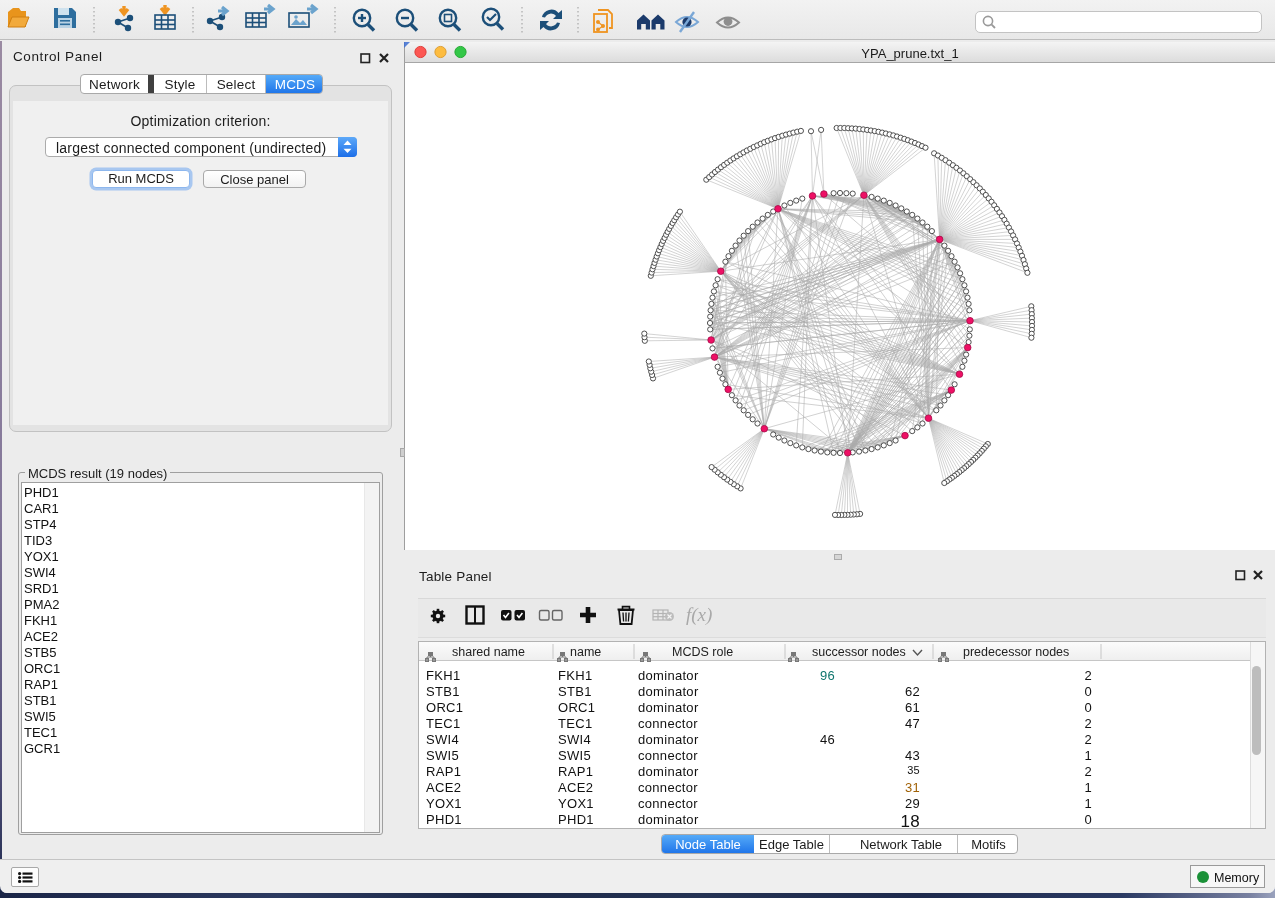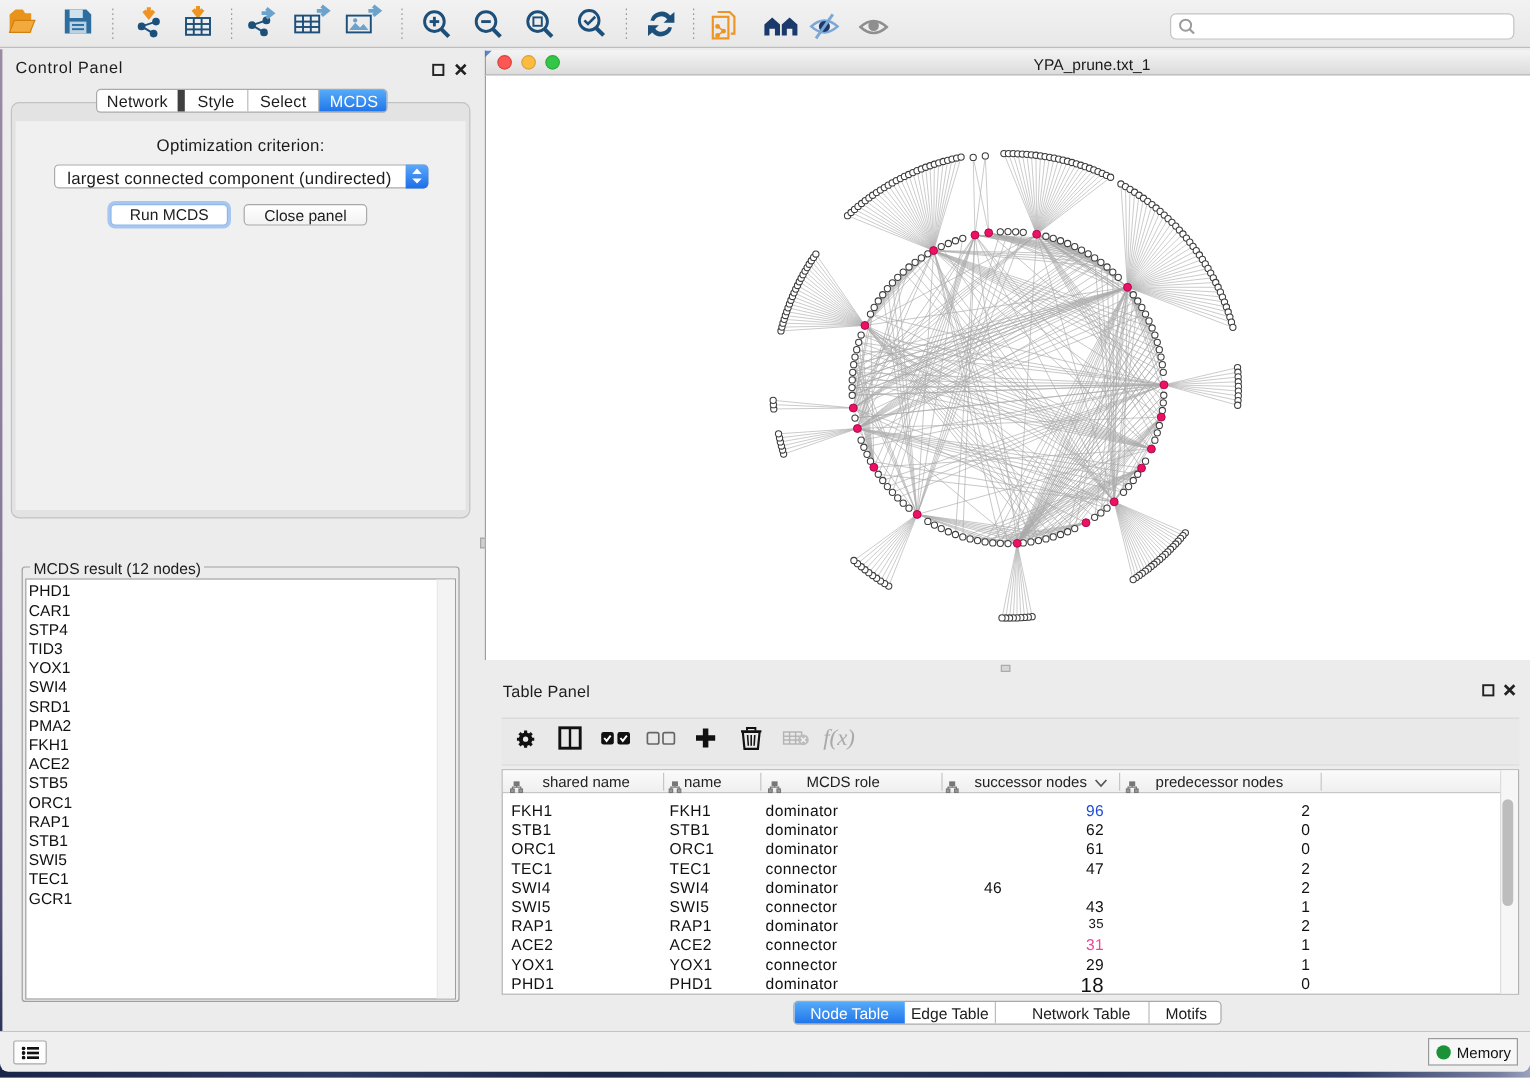--- a/index.html
+++ b/index.html
@@ -180,21 +180,21 @@
 <div class="abs" style="left:338px;top:137px;width:19px;height:20px;background:linear-gradient(#5da9f9,#1c6ee8);border-radius:0 4px 4px 0"></div>
 <svg class="abs" style="left:341px;top:140px" width="13" height="14" xmlns="http://www.w3.org/2000/svg">
  <path d="M6.5 0.5 L10.5 5 H2.5 Z" fill="#fff"></path>
     <path d="M6.5 13 L2.5 8.8 H10.5 Z" fill="#fff"></path>
 </svg>
 
 <div class="abs" style="left:92px;top:170px;width:98px;height:18px;background:#fff;border:1.5px solid #8db7ee;border-radius:4px;box-shadow:0 0 0 2.5px rgba(110,165,240,0.55);font-size:13px;color:#1c1c1c;text-align:center;line-height:16px">Run MCDS</div>
 <div class="abs" style="left:203px;top:170px;width:103px;height:18px;background:linear-gradient(#fff,#f2f2f2);border:1px solid #a9a9a9;border-radius:4px;font-size:13px;color:#1c1c1c;text-align:center;line-height:17px">Close panel</div>
 
 <div class="abs" style="left:18px;top:472px;width:365px;height:363px;border:1px solid #9f9f9f;border-radius:3px"></div>
-<div class="abs" style="left:25px;top:466px;background:#ececec;padding:0 3px;font-size:13px;color:#1c1c1c">MCDS result (12 nodes)</div>
+<div class="abs" style="left:25px;top:466px;background:#ececec;padding:0 3px;font-size:13px;color:#1c1c1c">MCDS result (19 nodes)</div>
 <div class="abs" style="left:21px;top:482px;width:359px;height:351px;background:#fff;border:1px solid #9f9f9f"></div>
 <div class="abs" style="left:24px;top:485px;font-size:13px;line-height:16px;color:#111">PHD1<br>CAR1<br>STP4<br>TID3<br>YOX1<br>SWI4<br>SRD1<br>PMA2<br>FKH1<br>ACE2<br>STB5<br>ORC1<br>RAP1<br>STB1<br>SWI5<br>TEC1<br>GCR1</div>
 
 <div class="abs" style="left:364px;top:483px;width:15px;height:349px;background:#f3f3f3;border-left:1px solid #e8e8e8"></div>
 
 <div class="abs" style="left:404px;top:42px;width:871px;height:21px;background:linear-gradient(#f4f4f4,#dcdcdc);border-left:1px solid #9e9e9e;border-bottom:1px solid #a6a6a6"></div>
 <svg class="abs" style="left:404px;top:42px" width="6" height="6" xmlns="http://www.w3.org/2000/svg">
     <path d="M0 0 h6 l-6 6 z" fill="#3d6fd1" opacity="0.85"></path>
   </svg>
 
@@ -1123,21 +1123,21 @@
       <g fill="none" stroke="#777" stroke-width="1">
         <rect x="3.5" y="0.5" width="4" height="3" fill="#777"></rect>
         <rect x="0.5" y="6.5" width="3" height="3" fill="#999"></rect>
         <rect x="7.5" y="6.5" width="3" height="3" fill="#999"></rect>
         <path d="M5.5 3.5 v1.5 M2 6.5 V5 h7 v1.5"></path>
       </g>
     </svg></div>
 <div class="abs" style="left:426px;top:668px;font-size:13px;letter-spacing:0.3px;color:#111">FKH1</div>
 <div class="abs" style="left:558px;top:668px;font-size:13px;letter-spacing:0.3px;color:#111">FKH1</div>
 <div class="abs" style="left:638px;top:668px;font-size:13px;letter-spacing:0.3px;color:#111">dominator</div>
-<div class="abs" style="left:820px;top:668px;width:100px;text-align:right;font-size:13px;letter-spacing:0.3px;color:#1d4ed8">96</div>
+<div class="abs" style="left:820px;top:668px;width:100px;text-align:left;font-size:13px;letter-spacing:0.3px;color:#0f766e">96</div>
 <div class="abs" style="left:992px;top:668px;width:100px;text-align:right;font-size:13px;letter-spacing:0.3px;color:#111">2</div>
 <div class="abs" style="left:426px;top:684px;font-size:13px;letter-spacing:0.3px;color:#111">STB1</div>
 <div class="abs" style="left:558px;top:684px;font-size:13px;letter-spacing:0.3px;color:#111">STB1</div>
 <div class="abs" style="left:638px;top:684px;font-size:13px;letter-spacing:0.3px;color:#111">dominator</div>
 <div class="abs" style="left:820px;top:684px;width:100px;text-align:right;font-size:13px;letter-spacing:0.3px;color:#111">62</div>
 <div class="abs" style="left:992px;top:684px;width:100px;text-align:right;font-size:13px;letter-spacing:0.3px;color:#111">0</div>
 <div class="abs" style="left:426px;top:700px;font-size:13px;letter-spacing:0.3px;color:#111">ORC1</div>
 <div class="abs" style="left:558px;top:700px;font-size:13px;letter-spacing:0.3px;color:#111">ORC1</div>
 <div class="abs" style="left:638px;top:700px;font-size:13px;letter-spacing:0.3px;color:#111">dominator</div>
 <div class="abs" style="left:820px;top:700px;width:100px;text-align:right;font-size:13px;letter-spacing:0.3px;color:#111">61</div>
@@ -1158,21 +1158,21 @@
 <div class="abs" style="left:820px;top:748px;width:100px;text-align:right;font-size:13px;letter-spacing:0.3px;color:#111">43</div>
 <div class="abs" style="left:992px;top:748px;width:100px;text-align:right;font-size:13px;letter-spacing:0.3px;color:#111">1</div>
 <div class="abs" style="left:426px;top:764px;font-size:13px;letter-spacing:0.3px;color:#111">RAP1</div>
 <div class="abs" style="left:558px;top:764px;font-size:13px;letter-spacing:0.3px;color:#111">RAP1</div>
 <div class="abs" style="left:638px;top:764px;font-size:13px;letter-spacing:0.3px;color:#111">dominator</div>
 <div class="abs" style="left:820px;top:764px;width:100px;text-align:right;font-size:11px;letter-spacing:0.3px;color:#111">35</div>
 <div class="abs" style="left:992px;top:764px;width:100px;text-align:right;font-size:13px;letter-spacing:0.3px;color:#111">2</div>
 <div class="abs" style="left:426px;top:780px;font-size:13px;letter-spacing:0.3px;color:#111">ACE2</div>
 <div class="abs" style="left:558px;top:780px;font-size:13px;letter-spacing:0.3px;color:#111">ACE2</div>
 <div class="abs" style="left:638px;top:780px;font-size:13px;letter-spacing:0.3px;color:#111">connector</div>
-<div class="abs" style="left:820px;top:780px;width:100px;text-align:right;font-size:13px;letter-spacing:0.3px;color:#ec4899">31</div>
+<div class="abs" style="left:820px;top:780px;width:100px;text-align:right;font-size:13px;letter-spacing:0.3px;color:#a16207">31</div>
 <div class="abs" style="left:992px;top:780px;width:100px;text-align:right;font-size:13px;letter-spacing:0.3px;color:#111">1</div>
 <div class="abs" style="left:426px;top:796px;font-size:13px;letter-spacing:0.3px;color:#111">YOX1</div>
 <div class="abs" style="left:558px;top:796px;font-size:13px;letter-spacing:0.3px;color:#111">YOX1</div>
 <div class="abs" style="left:638px;top:796px;font-size:13px;letter-spacing:0.3px;color:#111">connector</div>
 <div class="abs" style="left:820px;top:796px;width:100px;text-align:right;font-size:13px;letter-spacing:0.3px;color:#111">29</div>
 <div class="abs" style="left:992px;top:796px;width:100px;text-align:right;font-size:13px;letter-spacing:0.3px;color:#111">1</div>
 <div class="abs" style="left:426px;top:812px;font-size:13px;letter-spacing:0.3px;color:#111">PHD1</div>
 <div class="abs" style="left:558px;top:812px;font-size:13px;letter-spacing:0.3px;color:#111">PHD1</div>
 <div class="abs" style="left:638px;top:812px;font-size:13px;letter-spacing:0.3px;color:#111">dominator</div>
 <div class="abs" style="left:820px;top:812px;width:100px;text-align:right;font-size:17px;letter-spacing:0.3px;color:#111">18</div>

